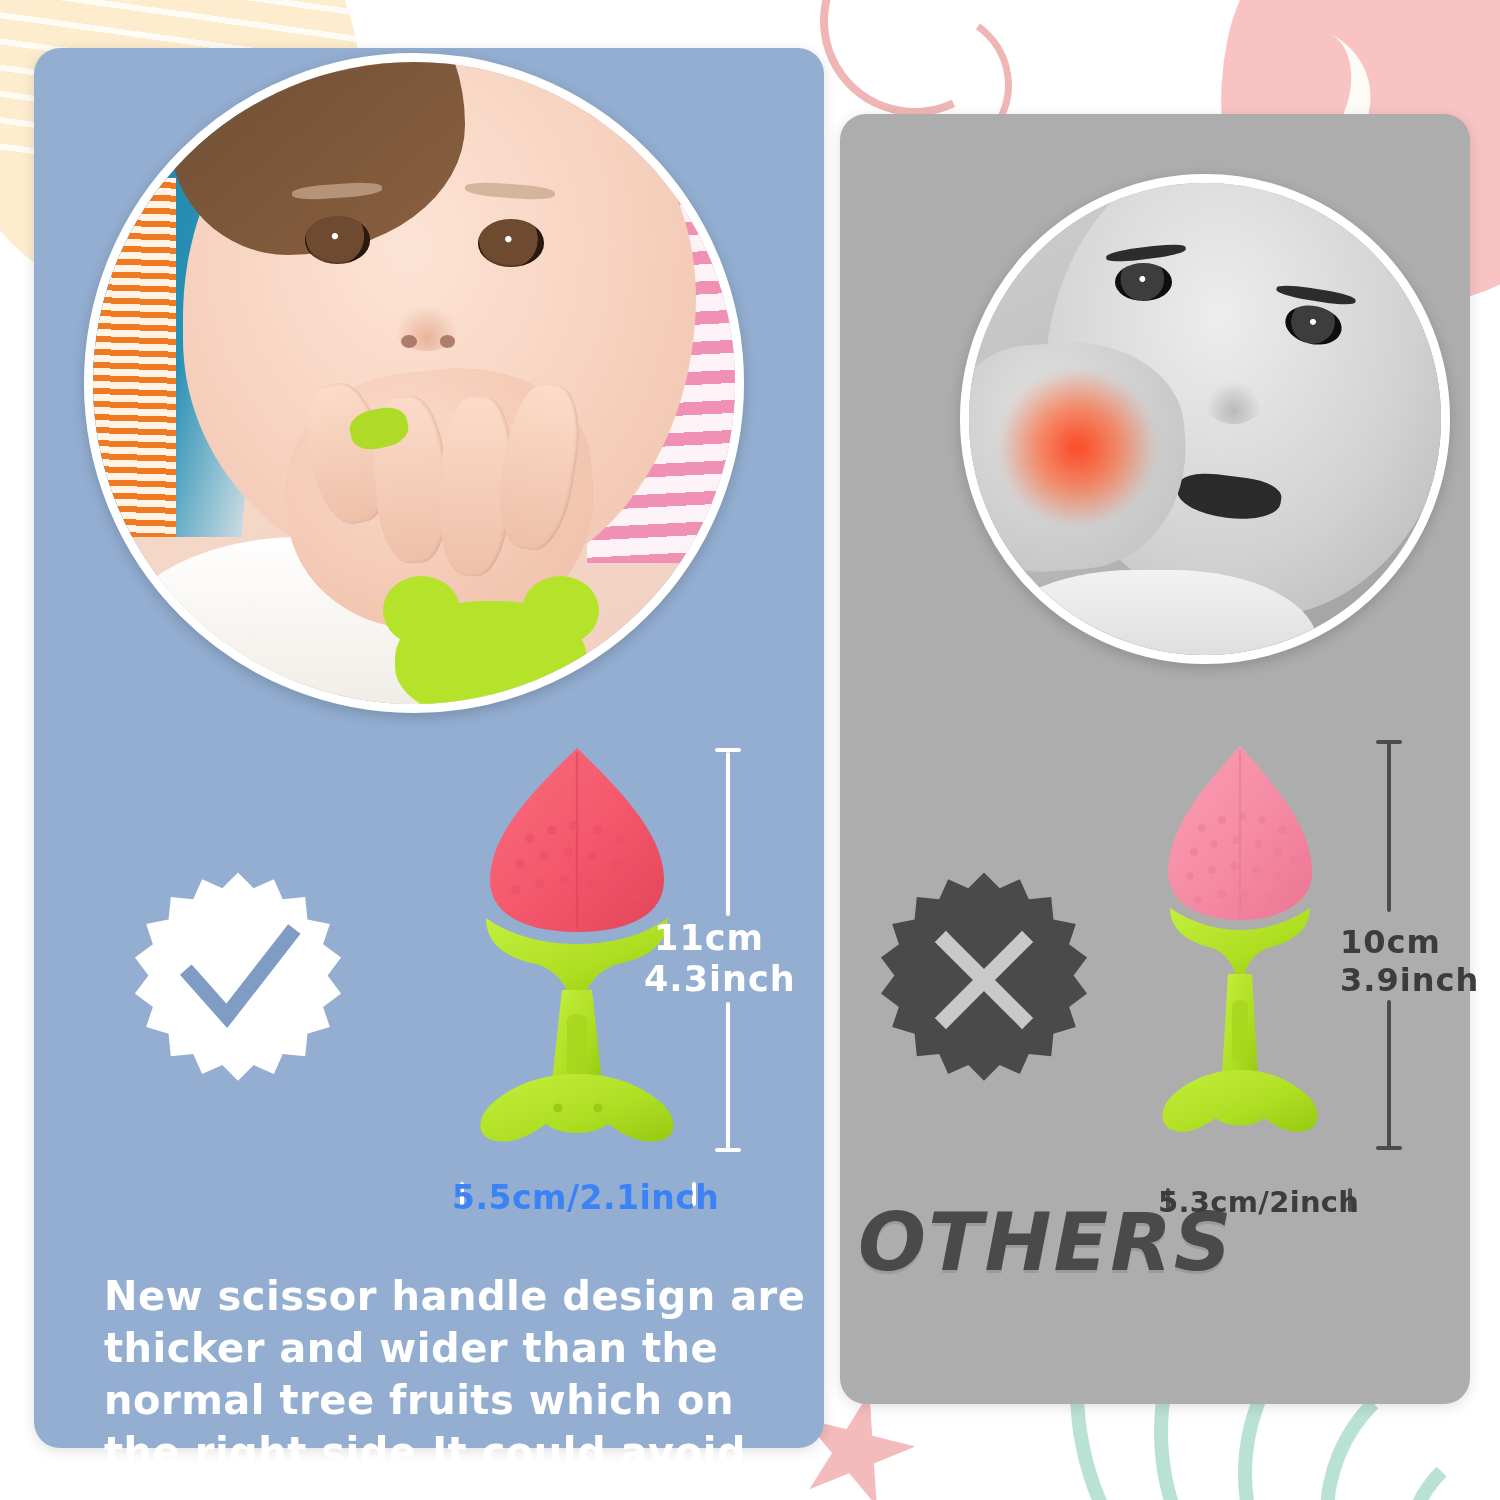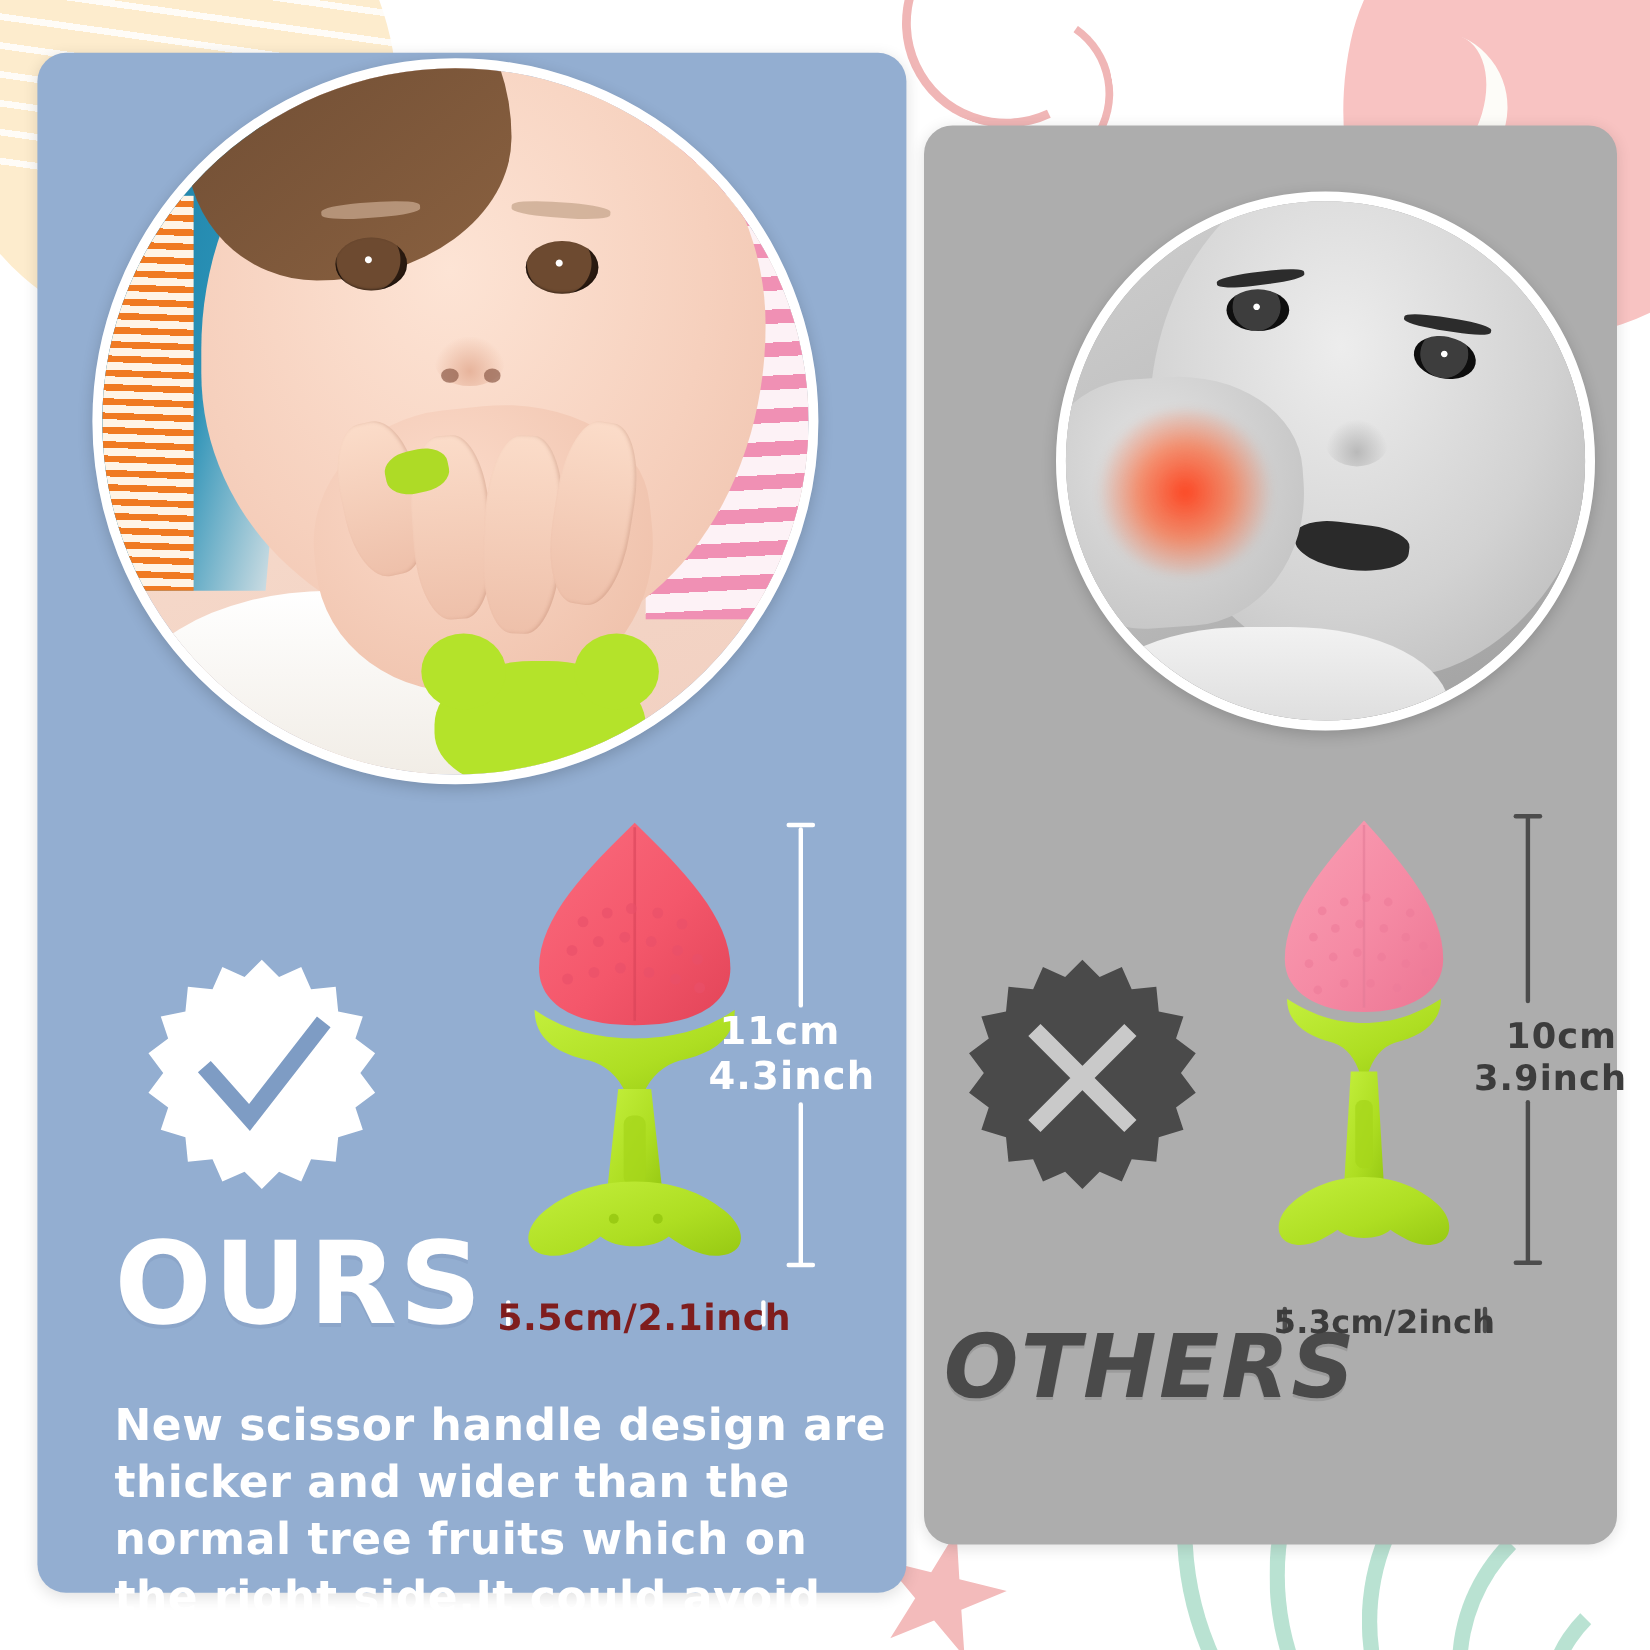--- a/index.html
+++ b/index.html
@@ -196,22 +196,22 @@
   .hcap { position:absolute; width:4px; height:24px; background:#ffffff; border-radius:2px; }
   .hcap.dark { background:#4c4c4c; }
 
   .dim-label {
     position:absolute; font-family:"DejaVu Sans", sans-serif;
     font-weight:bold; white-space:nowrap;
   }
   .dim-v-ours { left:644px; top:918px; width:130px; text-align:center;
                 font-size:35px; line-height:1.18; color:#ffffff; letter-spacing:1px; }
   .dim-h-ours { left:452px; top:1178px; width:250px; text-align:center;
-                font-size:33px; color:#7f1d1d; letter-spacing:.5px; }
-  .dim-v-others { left:1340px; top:924px; width:130px; text-align:right;
+                font-size:33px; color:#3b82f6; letter-spacing:.5px; }
+  .dim-v-others { left:1340px; top:924px; width:130px; text-align:left;
                   font-size:32px; line-height:1.18; color:#3c3c3c; letter-spacing:1px; }
   .dim-h-others { left:1158px; top:1185px; width:200px; text-align:center;
                   font-size:29px; color:#3c3c3c; letter-spacing:.3px; }
 </style>
 </head>
 <body>
 
 <div class="bg-deco">
   <div class="deco-cream"></div>
   <div class="deco-cream-stripes"></div>
@@ -257,21 +257,20 @@
     </div>
   </div>
 
   <div class="badge badge-ours">
     <svg viewBox="0 0 100 100" aria-hidden="true">
       <path fill="#ffffff" d="M50 2 57 9 66 5 70 14 80 13 81 23 91 25 88 34 96 40 90 48 96 56 88 62 91 71 81 74 80 84 70 83 66 92 57 88 50 95 43 88 34 92 30 83 20 84 19 74 9 71 12 62 4 56 10 48 4 40 12 34 9 25 19 23 20 13 30 14 34 5 43 9Z"></path>
       <path fill="none" stroke="#7e9cc4" stroke-width="7" stroke-linecap="square" d="M29 48 L45 66 L73 30"></path>
     </svg>
   </div>
 
-  <div class="big-word word-ours">OURS</div>
 
   <div class="desc desc-ours">New scissor handle design are thicker and wider than the normal tree fruits which on the right side.It could avoid the chocking and harm for your baby.</div>
 </div>
 
 <div class="product prod-ours">
   <svg viewBox="0 0 250 420" aria-hidden="true">
     <defs>
       <linearGradient id="fruitA" x1="0" y1="0" x2="1" y2="1">
         <stop offset="0%" stop-color="#fa6c7e"></stop>
           <stop offset="55%" stop-color="#f4576b"></stop>

